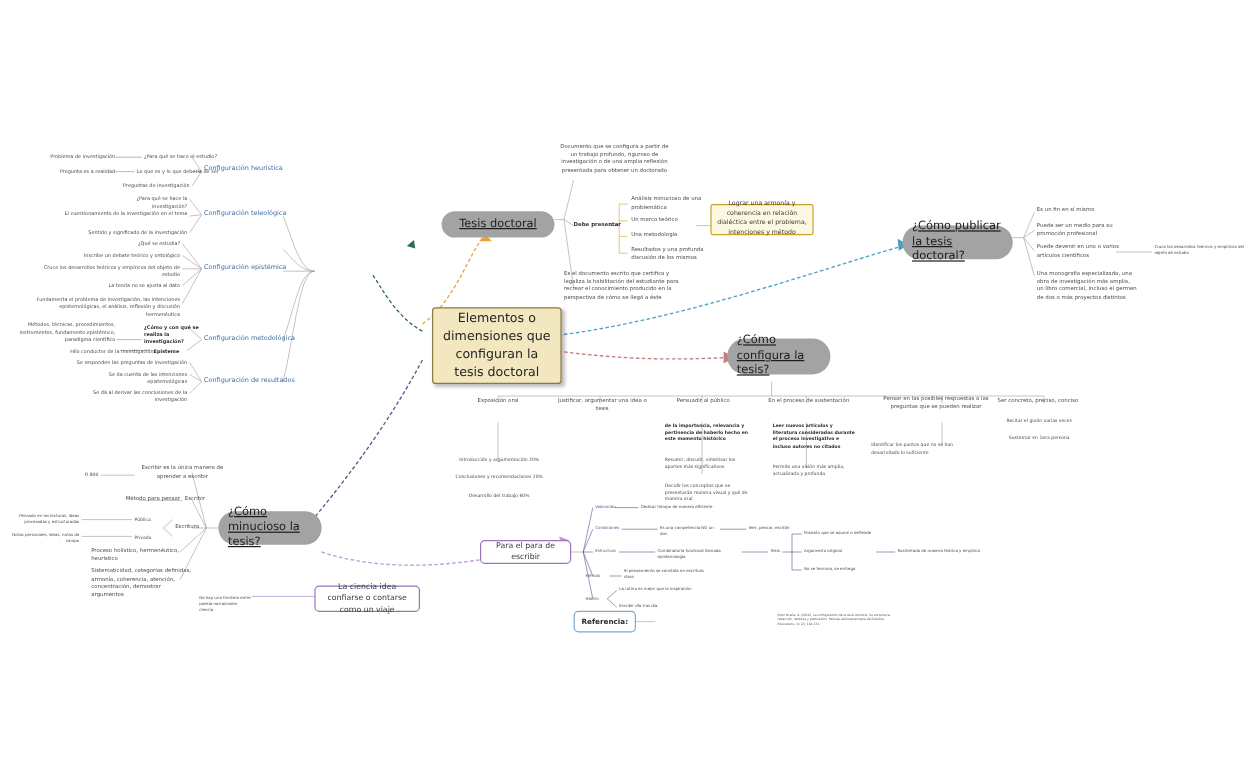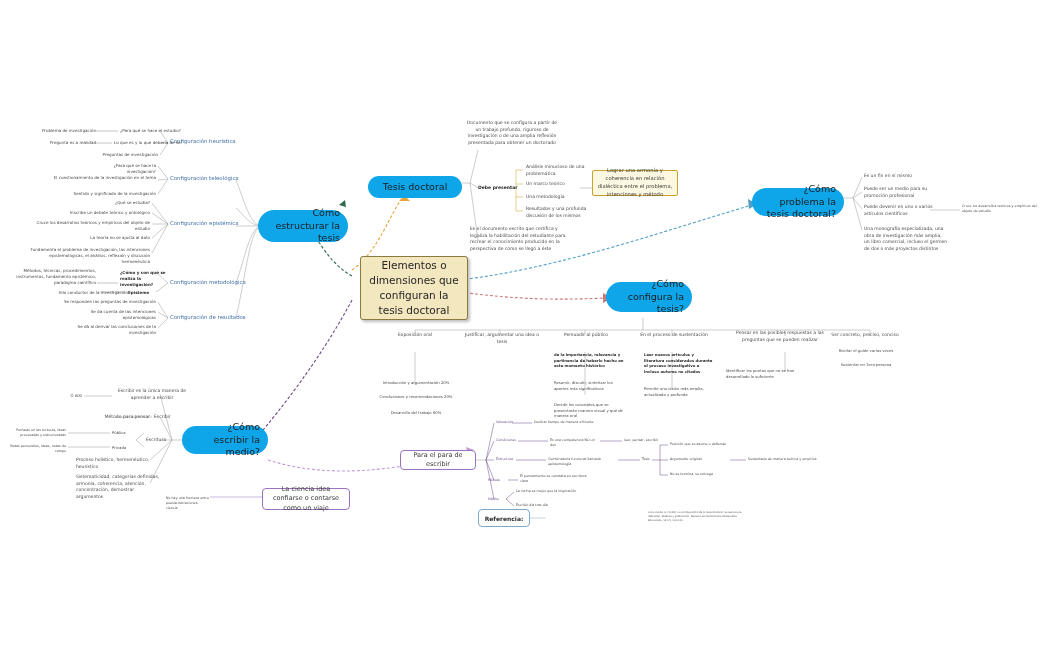--- a/index.html
+++ b/index.html
@@ -13,23 +13,23 @@
 
   
   .central{
     background:#f2e7bf;border:1px solid #8a7a42;border-radius:3px;
     box-shadow:2px 2px 3px rgba(0,0,0,.25);
     display:flex;align-items:center;justify-content:center;text-align:center;
     font-size:10.5px;line-height:1.45;color:#262626;padding:4px 6px;
   }
   
   .pill{
-    background:#0ea5e9;border-radius:16px;display:flex;align-items:center;
-    justify-content:center;text-align:right;font-size:9.5px;line-height:1.35;
-    color:#1d1d1d;padding:3px 8px;
+    background:#a3a3a3;border-radius:16px;display:flex;align-items:center;
+    justify-content:center;text-align:left;font-size:9.5px;line-height:1.35;
+    color:#1d1d1d;padding:3px 8px;text-decoration:underline;
   }
   
   .pbox{
     background:#ffffff;border:1px solid #9b73bd;border-radius:4px;
     display:flex;align-items:center;justify-content:center;text-align:center;
     font-size:6.5px;line-height:1.45;color:#3a3a3a;padding:3px 5px;
   }
   .refbox{
     background:#ffffff;border:1px solid #7fa8c9;border-radius:4px;
     display:flex;align-items:center;justify-content:center;
@@ -144,21 +144,20 @@
     <path d="M460 292 C 520 300, 560 300, 606 298" fill="none" stroke="#c97a7a" stroke-width="1.1" stroke-dasharray="3,2"></path>
     <polygon points="612,298 603,293 603,303" fill="#c97a7a"></polygon>
     <path d="M352 300 C 320 360, 280 410, 258 436" fill="none" stroke="#6b4a8a" stroke-width="1.1" stroke-dasharray="3,2"></path>
     <polygon points="252,440 261,439 258,430" fill="#6b4a8a"></polygon>
     <path d="M268 460 C 330 480, 400 470, 470 452" fill="none" stroke="#c29ad6" stroke-width="1.1" stroke-dasharray="3,2"></path>
     <polygon points="474,450 466,447 468,456" fill="#c29ad6"></polygon>
   </svg>
 
   <div class="node central" style="left:360px;top:256px;width:108px;height:64px;">Elementos o dimensiones que configuran la tesis doctoral</div>
 
-  <div class="node pill" style="left:258px;top:210px;width:90px;height:32px;">Cómo estructurar la tesis</div>
 
   <div class="t blue" style="left:170px;top:138px;">Configuración heurística</div>
   <div class="t blue" style="left:170px;top:175px;">Configuración teleológica</div>
   <div class="t blue" style="left:170px;top:220px;">Configuración epistémica</div>
   <div class="t blue" style="left:170px;top:279px;">Configuración metodológica</div>
   <div class="t blue" style="left:170px;top:314px;">Configuración de resultados</div>
 
   <div class="t r" style="left:36px;top:128px;width:60px;">Problema de investigación</div>
   <div class="t" style="left:120px;top:128px;width:78px;">¿Para qué se hace el estudio?</div>
   <div class="t r" style="left:28px;top:140px;width:68px;">Pregunta es a realidad</div>
@@ -191,21 +190,21 @@
 
   <div class="t s45" style="left:526px;top:164px;width:68px;">Análisis minucioso de una problemática</div>
   <div class="t s45" style="left:526px;top:181px;width:68px;">Un marco teórico</div>
   <div class="t s45" style="left:526px;top:194px;width:68px;">Una metodología</div>
   <div class="t s45" style="left:526px;top:206px;width:72px;">Resultados y una profunda discusión de los mismos</div>
 
   <div class="node ybox" style="left:592px;top:170px;width:86px;height:26px;">Lograr una armonía y coherencia en relación dialéctica entre el problema, intenciones y método</div>
 
   <div class="t s45" style="left:470px;top:226px;width:96px;">Es el documento escrito que certifica y legaliza la habilitación del estudiante para recrear el conocimiento producido en la perspectiva de cómo se llegó a éste</div>
 
-  <div class="node pill" style="left:752px;top:188px;width:92px;height:28px;">¿Cómo problema la tesis doctoral?</div>
+  <div class="node pill" style="left:752px;top:188px;width:92px;height:28px;">¿Cómo publicar la tesis doctoral?</div>
 
   <div class="t s45" style="left:864px;top:173px;width:92px;">Es un fin en sí mismo</div>
   <div class="t s45" style="left:864px;top:186px;width:80px;">Puede ser un medio para su promoción profesional</div>
   <div class="t s45" style="left:864px;top:204px;width:82px;">Puede devenir en uno o varios artículos científicos</div>
   <div class="t s45" style="left:864px;top:226px;width:84px;">Una monografía especializada, una obra de investigación más amplia, un libro comercial, incluso el germen de dos o más proyectos distintos</div>
   <div class="t s33" style="left:962px;top:204px;width:78px;">Cruce los desarrollos teóricos y empíricos del objeto de estudio</div>
 
   <div class="node pill" style="left:606px;top:282px;width:86px;height:30px;">¿Cómo configura la tesis?</div>
 
   <div class="t c s45" style="left:380px;top:332px;width:70px;">Exposición oral</div>
@@ -224,21 +223,21 @@
   <div class="t b s38" style="left:644px;top:352px;width:70px;">Leer nuevos artículos y literatura considerados durante el proceso investigativo e incluso autores no citados</div>
   <div class="t s38" style="left:644px;top:386px;width:70px;">Permite una visión más amplia, actualizada y profunda</div>
 
   <div class="t c s45" style="left:726px;top:330px;width:108px;">Pensar en las posibles respuestas a las preguntas que se pueden realizar</div>
   <div class="t s38" style="left:726px;top:368px;width:90px;">Identificar los puntos que no se han desarrollado lo suficiente</div>
 
   <div class="t c s45" style="left:822px;top:332px;width:86px;">Ser concreto, preciso, conciso</div>
   <div class="t c s38" style="left:826px;top:348px;width:80px;">Recitar el guión varias veces</div>
   <div class="t c s38" style="left:826px;top:362px;width:80px;">Sustentar en 1era persona</div>
 
-  <div class="node pill" style="left:182px;top:426px;width:86px;height:28px;">¿Cómo escribir la medio?</div>
+  <div class="node pill" style="left:182px;top:426px;width:86px;height:28px;">¿Cómo minucioso la tesis?</div>
 
   <div class="t r s38" style="left:44px;top:393px;width:38px;">Ó 800</div>
   <div class="t c s45" style="left:114px;top:388px;width:76px;">Escribir es la única manera de aprender a escribir</div>
   <div class="t r s45" style="left:82px;top:414px;width:68px;">Método para pensar</div>
   <div class="t s45" style="left:154px;top:414px;width:40px;">Escribir</div>
   <div class="t r s33" style="left:4px;top:428px;width:62px;">Pensado en las lecturas, ideas procesadas y estructuradas</div>
   <div class="t s38" style="left:112px;top:430px;width:30px;">Pública</div>
   <div class="t r s33" style="left:4px;top:444px;width:62px;">Notas personales, ideas, notas de campo</div>
   <div class="t s38" style="left:112px;top:445px;width:30px;">Privada</div>
   <div class="t s45" style="left:146px;top:437px;width:40px;">Escritura</div>

